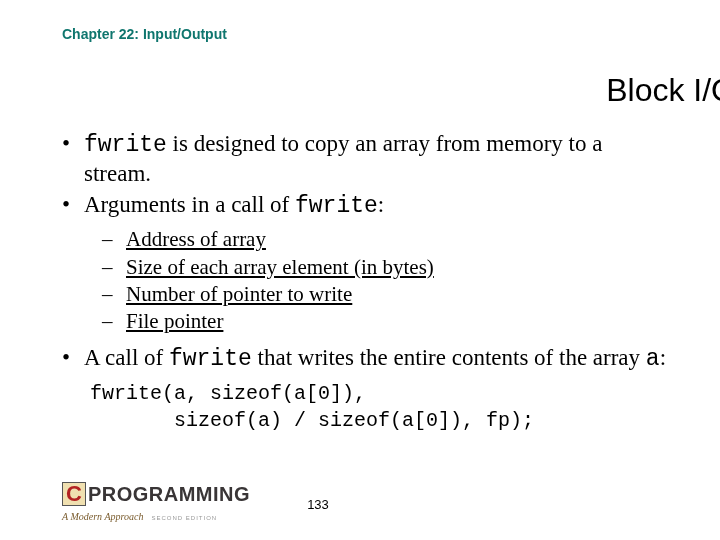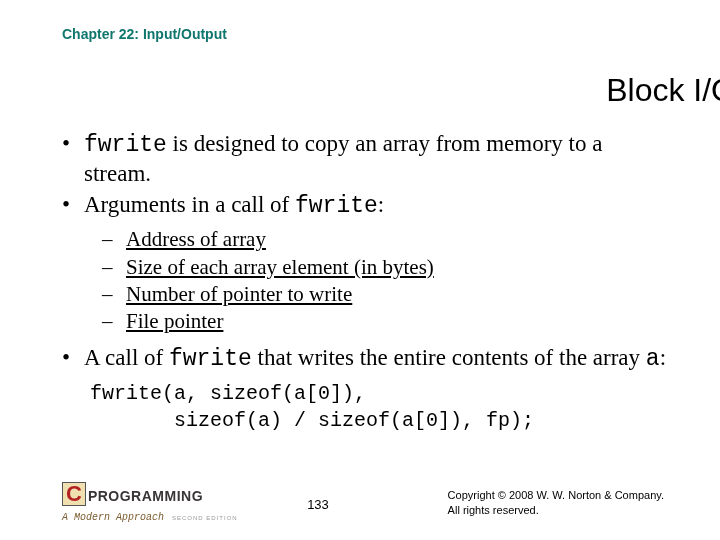--- a/index.html
+++ b/index.html
@@ -93,26 +93,26 @@
     color: #b22222;
     background: #f0e0b0;
     border: 1px solid #555;
     padding: 0 3px 0 3px;
     line-height: 1;
     margin-right: 2px;
   }
   .logo-text {
     font-family: Arial, Helvetica, sans-serif;
     font-weight: 900;
-    font-size: 14px;
+    font-size: 20px;
     letter-spacing: 0.5px;
     color: #393536;
   }
   .logo-sub {
-    font-family: Liberation Mono, monospace;
+    font-family: Liberation Serif, serif;
     font-style: italic;
     font-size: 10px;
     color: #7a5c2e;
     margin-top: -1px;
   }
   .logo-ed {
     font-family: Arial, Helvetica, sans-serif;
     font-size: 6px;
     letter-spacing: 1px;
     color: #999;
@@ -197,17 +197,13 @@
     <div class="logo-main">
       <span class="logo-c">C</span>
       <span class="logo-text">PROGRAMMING</span>
     </div>
     <div>
       <span class="logo-sub">A Modern Approach</span>
       <span class="logo-ed">SECOND EDITION</span>
     </div>
   </div>
   <div class="pagenum">133</div>
-  <div class="copyright">
-    <div>Copyright © 2008 W. W. Norton &amp; Company.</div>
-    <div>All rights reserved.</div>
-  </div>
 </div>
 
 </body></html>

